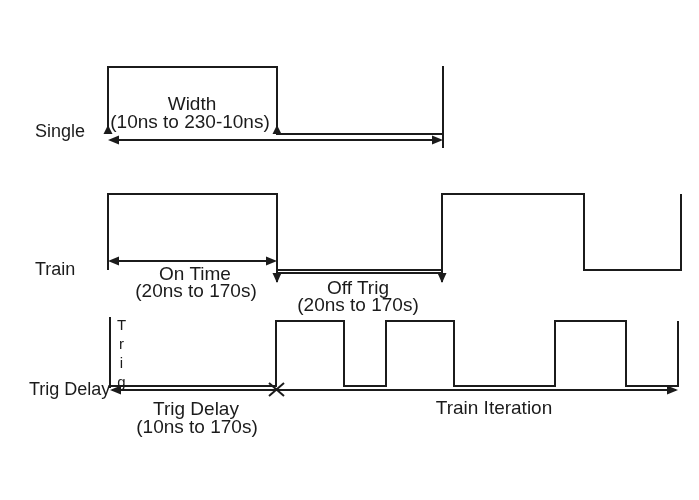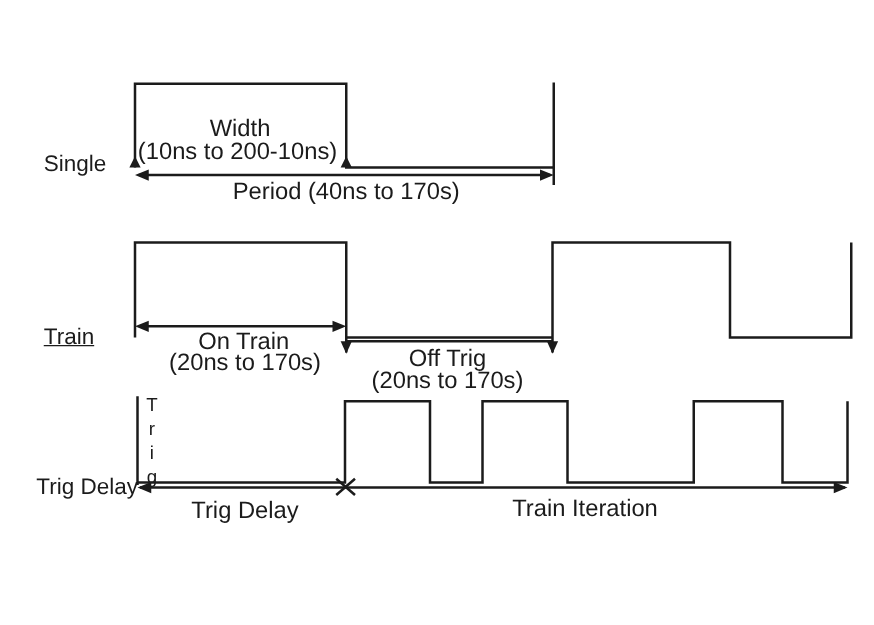--- a/index.html
+++ b/index.html
@@ -80,30 +80,30 @@
       <g>
         <line x1="269" y1="383" x2="284" y2="396"></line>
         <line x1="269" y1="396" x2="284" y2="383"></line>
       </g>
     </g>
   </svg>
 
   <div class="txt row-label" style="left:35px; top:98px;">Single</div>
 
   <div class="txt center" style="left:192px; top:94px;">Width</div>
-  <div class="txt center" style="left:190px; top:112px;">(10ns to 200-10ns)</div>
-  <div class="txt center" style="left:277px; top:144px;">Period (40ns to 170s)</div>
+  <div class="txt center" style="left:190px; top:112px;">(10ns to 230-10ns)</div>
 
-  <div class="txt row-label" style="left:35px; top:236px;text-decoration:underline;">Train</div>
+  <div class="txt row-label" style="left:35px; top:236px;">Train</div>
 
-  <div class="txt center" style="left:195px; top:264px;">On Train</div>
+  <div class="txt center" style="left:195px; top:264px;">On Time</div>
   <div class="txt center" style="left:196px; top:281px;">(20ns to 170s)</div>
   <div class="txt center" style="left:358px; top:278px;">Off Trig</div>
   <div class="txt center" style="left:358px; top:295px;">(20ns to 170s)</div>
 
   <div class="txt row-label" style="left:29px; top:356px;">Trig Delay</div>
 
   <div class="txt vtext" style="left:114px; top:316px;">Trig</div>
 
   <div class="txt center" style="left:196px; top:399px;">Trig Delay</div>
-  <div class="txt center" style="left:468px; top:398px;">Train Iteration</div>
+  <div class="txt center" style="left:197px; top:417px;">(10ns to 170s)</div>
+  <div class="txt center" style="left:494px; top:398px;">Train Iteration</div>
 
 </div>
 
 </body></html>

